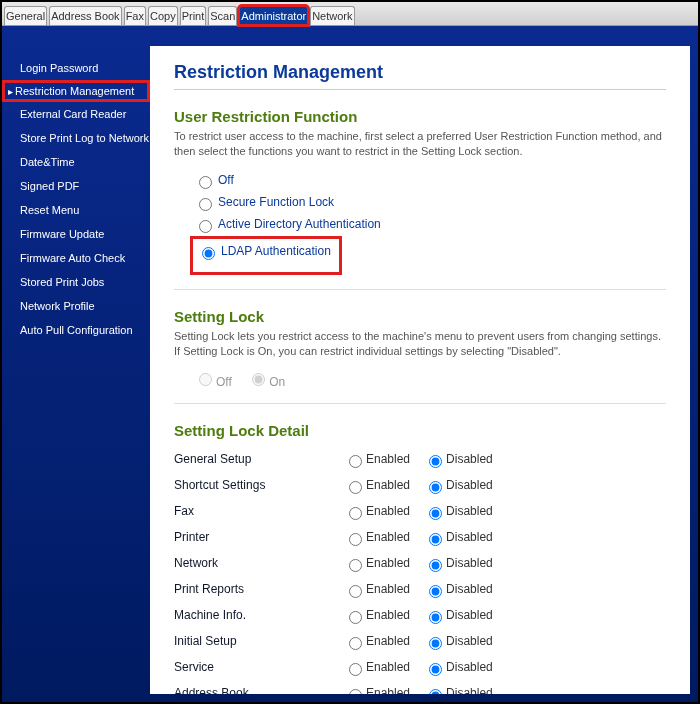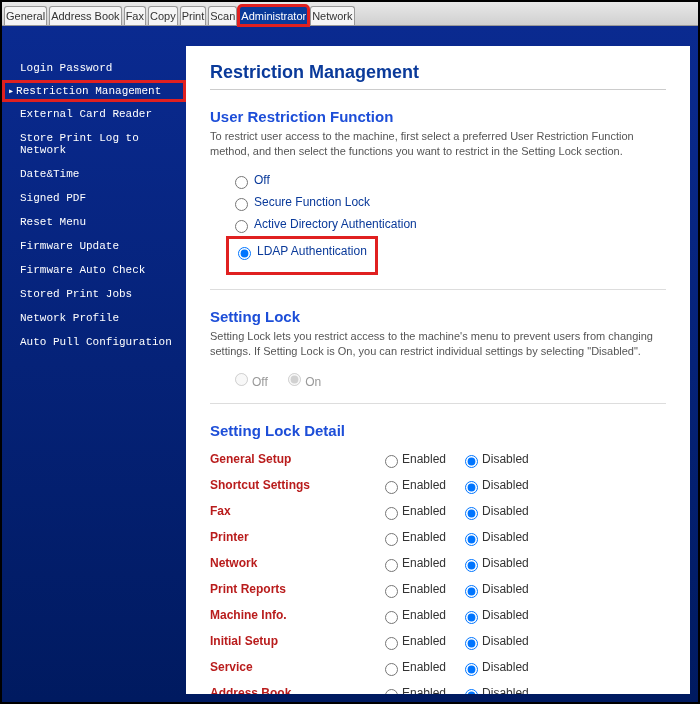--- a/index.html
+++ b/index.html
@@ -40,24 +40,23 @@
     color: #fff;
     border-color: #0a3a9a;
   }
   .highlight-red { outline: 3px solid #e02020; outline-offset: -1px; text-align: right;}
   .body-area {
     display: flex;
     height: calc(100% - 24px);
     background: linear-gradient(to bottom, #0a2a90 0%, #001a60 100%);
   }
   .sidebar {
-    width: 184px;
+    width: 148px;
     padding: 30px 0 0 0;
     color: #fff;
-    font-family: Liberation Mono, monospace;
   }
   .side-item {
     padding: 6px 0 6px 18px;
     font-size: 11px;
     cursor: pointer;
   }
   .side-item.selected {
     color: #fff;
   }
   .side-item.selected::before{
@@ -84,21 +83,21 @@
   }
   h1.page-title {
     color: #0a3a9a;
     font-size: 18px;
     font-weight: bold;
     margin: 0 0 4px 0;
     border-bottom: 1px solid #ccc;
     padding-bottom: 6px;
   }
   h2.section {
-    color: #1d4ed8;
+    color: #4d7c0f;
     font-size: 15px;
     font-weight: bold;
     margin: 18px 0 4px 0;
   }
   .section-desc {
     color: #555;
     font-size: 11px;
     line-height: 1.4;
     margin-bottom: 10px;
   }
@@ -113,21 +112,21 @@
     display:inline-block;
     border:3px solid #e02020;
     padding:2px 4px 9px 0;
     margin-left:16px;
   }
   .hr { border-top:1px solid #ddd; margin:14px 0;}
   .lock-inline label{ color:#999; font-size:12px; margin-right:12px;}
   .lock-inline input{margin-right:4px;}
   .detail-table{ width:100%; margin-top:8px;}
   .detail-row{ display:flex; padding:5px 0;}
-  .detail-label{ width:170px; color:#b91c1c; font-weight:bold; font-size:12px;}
+  .detail-label{ width:170px; color:#0f172a; font-weight:normal; font-size:12px;}
   .detail-opts label{ margin-right:14px; font-size:12px; color:#333;}
   .detail-opts input{ margin-right:4px; vertical-align:middle;}
 </style>
 </head>
 <body>
 
 <div class="frame">
 
   <div class="tabbar" id="tabbar">
       <div class="tab">General</div>

